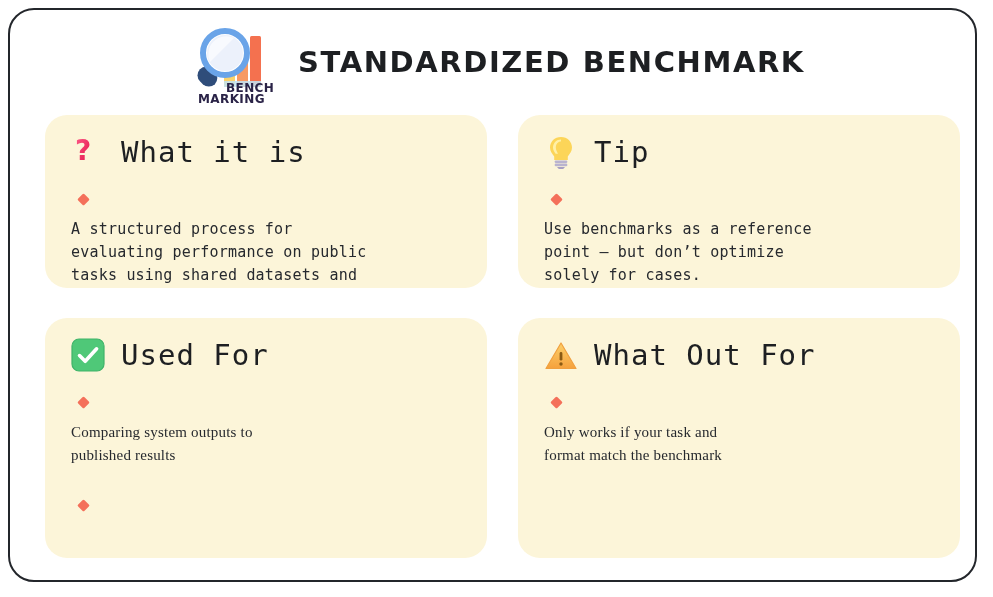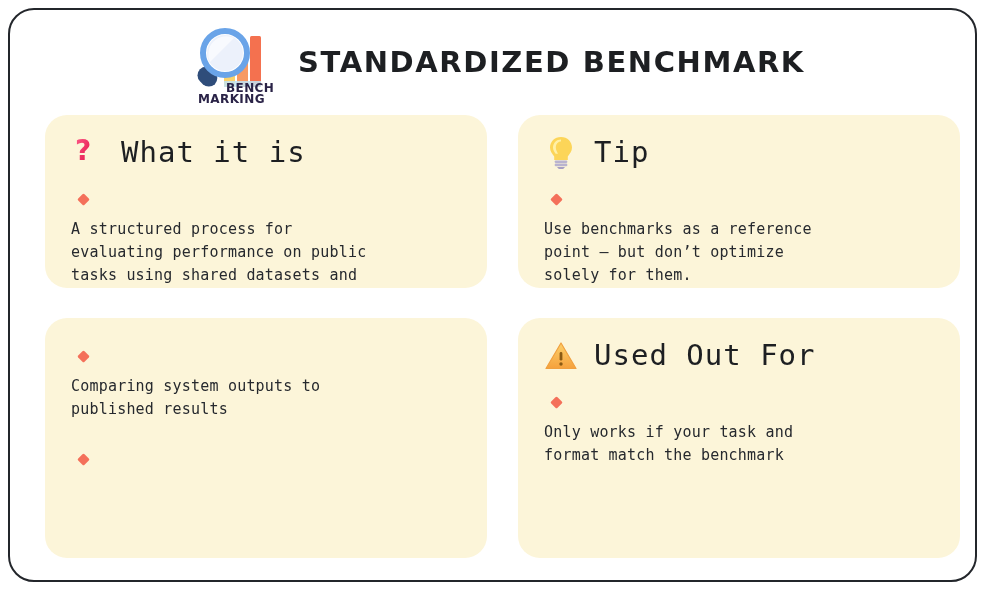--- a/index.html
+++ b/index.html
@@ -114,21 +114,21 @@
     list-style: none;
     padding-left: 4px;
   }
   .bullets li {
     display: flex;
     align-items: flex-start;
     gap: 14px;
     margin-top: 14px;
     flex-direction: column;
   }
-  .bullets.spaced li { margin-top: 26px; }
+  .bullets.spaced li { margin-top: 26px; font-family: Liberation Serif, serif; }
   .bullets li:first-child { margin-top: 12px; }
 
   .bullet-diamond {
     flex: none;
     width: 9px;
     height: 9px;
     background: #f4705a;
     transform: rotate(45deg);
     border-radius: 1.5px;
     margin-top: 8px;
@@ -216,26 +216,36 @@
             <path d="M9 32 L17 32 L15.2 34 L10.8 34 Z" fill="#a79fc2"></path>
           </svg>
         </span>
         <span class="card-title">Tip</span>
       </div>
       <ul class="bullets">
         <li>
           <span class="bullet-diamond"></span>
           <span class="bullet-text">Use benchmarks as a reference
 point – but don’t optimize
-solely for them.</span>
-        </li>
-      </ul>
-    </div>
-
-    <div class="card">
+solely for cases.</span>
+        </li>
+      </ul>
+    </div>
+
+    <div class="card">
+      <div class="card-head">
+        <span class="card-emoji">
+          <svg width="34" height="34" viewBox="0 0 34 34" xmlns="http://www.w3.org/2000/svg">
+            <rect x="1" y="1" width="32" height="32" rx="7" fill="#4fc878"></rect>
+            <rect x="1" y="1" width="32" height="32" rx="7" fill="none" stroke="#3fb369" stroke-width="1.2"></rect>
+            <path d="M8.5 17.6 L14.2 23.3 L25.6 10.8" fill="none" stroke="#ffffff" stroke-width="3.6" stroke-linecap="round" stroke-linejoin="round"></path>
+          </svg>
+        </span>
+        <span class="card-title">Used For</span>
+      </div>
       <ul class="bullets spaced">
         <li>
           <span class="bullet-diamond"></span>
           <span class="bullet-text">Comparing system outputs to
 published results</span>
         </li>
         <li>
           <span class="bullet-diamond"></span>
         </li>
       </ul>
@@ -249,21 +259,21 @@
               <linearGradient id="wgrad" x1="0" y1="0" x2="0" y2="1">
                 <stop offset="0%" stop-color="#fcd06a"></stop>
                 <stop offset="100%" stop-color="#f5a13c"></stop>
               </linearGradient>
             </defs>
             <path d="M17 3 L32 28.5 L2 28.5 Z" fill="url(#wgrad)" stroke="#f0a03f" stroke-width="1.2" stroke-linejoin="round"></path>
             <rect x="15.6" y="12" width="2.8" height="8.6" rx="1.4" fill="#8a5a13"></rect>
             <circle cx="17" cy="24" r="1.7" fill="#8a5a13"></circle>
           </svg>
         </span>
-        <span class="card-title">Used Out For</span>
+        <span class="card-title">What Out For</span>
       </div>
       <ul class="bullets spaced">
         <li>
           <span class="bullet-diamond"></span>
           <span class="bullet-text">Only works if your task and
 format match the benchmark</span>
         </li>
       </ul>
     </div>
 

